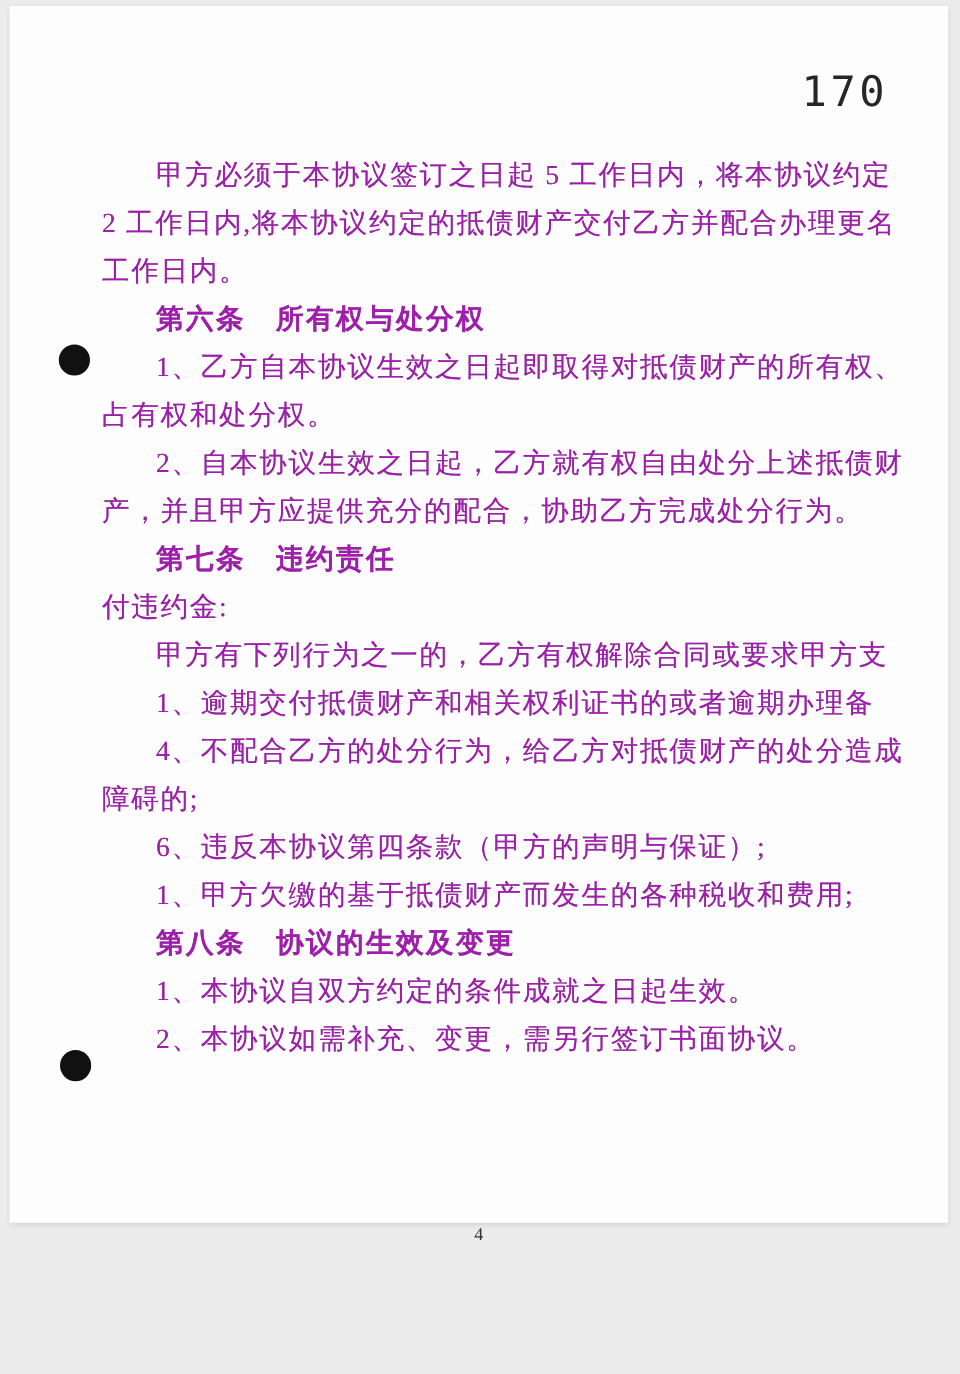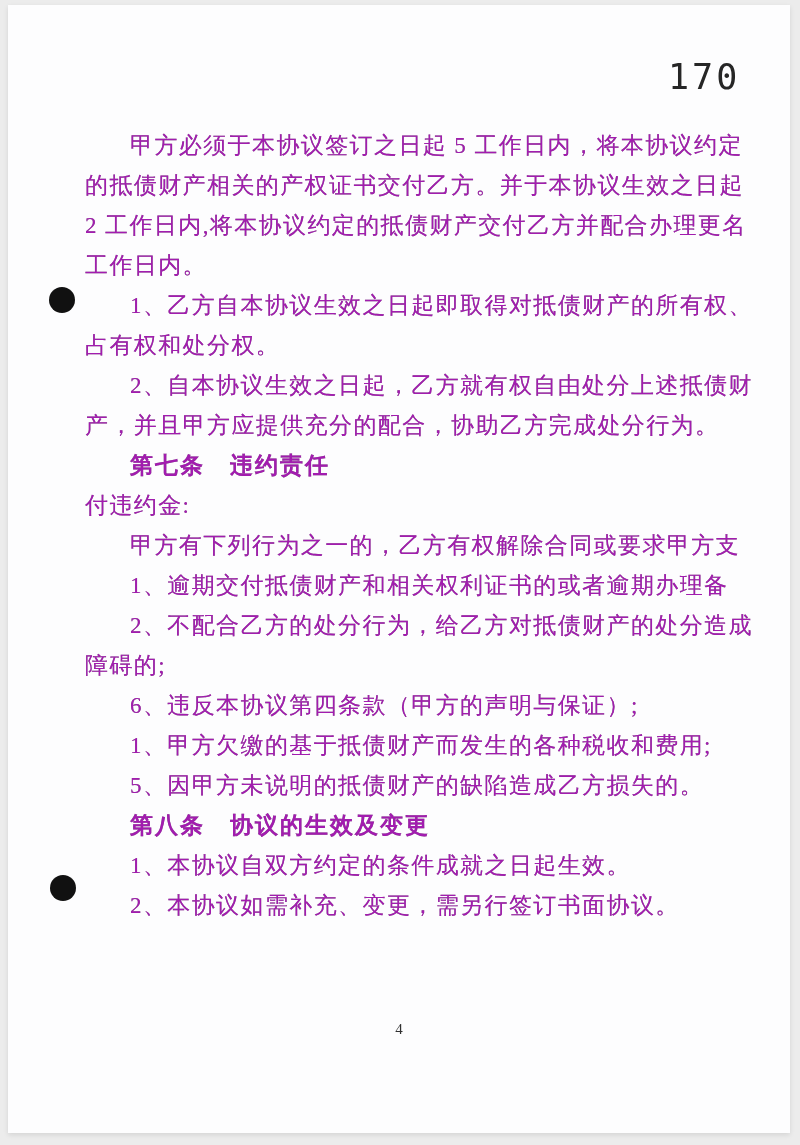--- a/index.html
+++ b/index.html
@@ -6,21 +6,21 @@
   body {
     width: 800px; height: 1145px;
     background: #ececec;
     position: relative;
     overflow: hidden;
     font-family: "Liberation Serif", "DejaVu Serif", serif;
   }
   .page {
     position: absolute;
     left: 8px; top: 5px;
-    width: 782px; height: 1128px;
+    width: 782px; height: 1014px;
     background: #fdfdfe;
     box-shadow: 0 2px 5px rgba(0,0,0,0.10);
   }
   .stamp-num {
     position: absolute;
     left: 660px; top: 52px;
     font-family: "DejaVu Sans Mono", monospace;
     font-size: 35px;
     color: #262626;
     letter-spacing: 3px;
@@ -63,36 +63,35 @@
 
 <div class="page">
 
   <div class="punch punch-top"></div>
   <div class="punch punch-bottom"></div>
 
   <div class="stamp-num">170</div>
 
   <div class="textblock">
     <div class="ln ind">甲方必须于本协议签订之日起 5 工作日内，将本协议约定</div>
-    <div class="ln">的抵债财产相关的产权证书交付乙方。并于本协议生效之日起</div>
     <div class="ln">2 工作日内,将本协议约定的抵债财产交付乙方并配合办理更名</div>
     <div class="ln">工作日内。</div>
+    <div class="ln ind hd">第六条　所有权与处分权</div>
     <div class="ln ind">1、乙方自本协议生效之日起即取得对抵债财产的所有权、</div>
     <div class="ln">占有权和处分权。</div>
     <div class="ln ind">2、自本协议生效之日起，乙方就有权自由处分上述抵债财</div>
     <div class="ln">产，并且甲方应提供充分的配合，协助乙方完成处分行为。</div>
     <div class="ln ind hd">第七条　违约责任</div>
     <div class="ln">付违约金:</div>
     <div class="ln ind">甲方有下列行为之一的，乙方有权解除合同或要求甲方支</div>
     <div class="ln ind">1、逾期交付抵债财产和相关权利证书的或者逾期办理备</div>
-    <div class="ln ind">2、不配合乙方的处分行为，给乙方对抵债财产的处分造成</div>
+    <div class="ln ind">4、不配合乙方的处分行为，给乙方对抵债财产的处分造成</div>
     <div class="ln">障碍的;</div>
     <div class="ln ind">6、违反本协议第四条款（甲方的声明与保证）;</div>
     <div class="ln ind">1、甲方欠缴的基于抵债财产而发生的各种税收和费用;</div>
-    <div class="ln ind">5、因甲方未说明的抵债财产的缺陷造成乙方损失的。</div>
     <div class="ln ind hd">第八条　协议的生效及变更</div>
     <div class="ln ind">1、本协议自双方约定的条件成就之日起生效。</div>
     <div class="ln ind">2、本协议如需补充、变更，需另行签订书面协议。</div>
   </div>
 
   <div class="footer-num">4</div>
 
 </div>
 
 </body></html>

